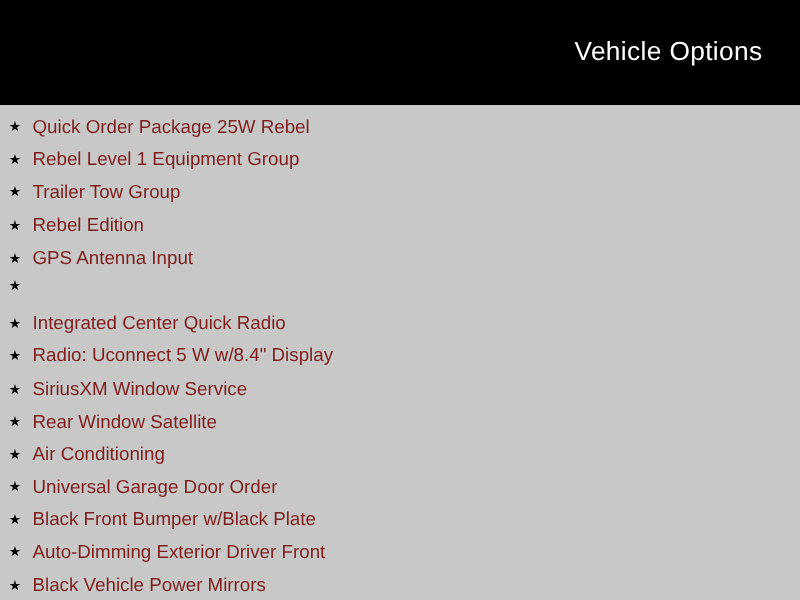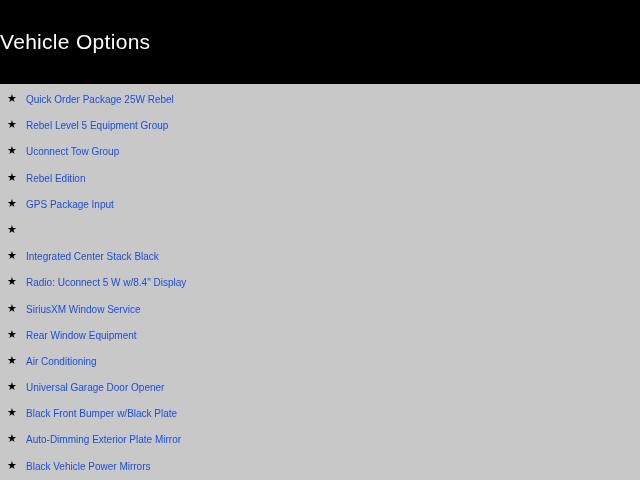--- a/index.html
+++ b/index.html
@@ -18,21 +18,21 @@
     width: 640px;
     height: 480px;
     background: #c8c8c8;
     box-sizing: border-box;
   }
   .header {
     height: 84px;
     background: #000000;
     display: flex;
     align-items: center;
-    justify-content: flex-start;
+    justify-content: flex-end;
     box-sizing: border-box;
     padding-right: 30px;
   }
   .header-title {
     color: #ffffff;
     font-size: 21px;
     font-weight: normal;
     letter-spacing: 0.3px;
     line-height: 1;
     padding-bottom: 2px;
@@ -53,22 +53,22 @@
     width: 16px;
     min-width: 16px;
     text-align: center;
     color: #000000;
     font-size: 11px;
     line-height: 1;
     position: relative;
     top: -1px;
   }
   .option-label {
-    color: #1d4ed8;
-    font-size: 10px;
+    color: #7f1d1d;
+    font-size: 15px;
     line-height: 1;
     padding-left: 6px;
   }
 </style>
 </head>
 <body>
 
 <div class="page">
 
   <div class="header">
@@ -77,80 +77,80 @@
 
   <ul class="options-list">
 
     <li class="option-item">
       <span class="star-icon">★</span>
       <span class="option-label">Quick Order Package 25W Rebel</span>
     </li>
 
     <li class="option-item">
       <span class="star-icon">★</span>
-      <span class="option-label">Rebel Level 5 Equipment Group</span>
+      <span class="option-label">Rebel Level 1 Equipment Group</span>
     </li>
 
     <li class="option-item">
       <span class="star-icon">★</span>
-      <span class="option-label">Uconnect Tow Group</span>
+      <span class="option-label">Trailer Tow Group</span>
     </li>
 
     <li class="option-item">
       <span class="star-icon">★</span>
       <span class="option-label">Rebel Edition</span>
     </li>
 
     <li class="option-item">
       <span class="star-icon">★</span>
-      <span class="option-label">GPS Package Input</span>
+      <span class="option-label">GPS Antenna Input</span>
     </li>
 
     <li class="option-item">
       <span class="star-icon">★</span>
     </li>
 
     <li class="option-item">
       <span class="star-icon">★</span>
-      <span class="option-label">Integrated Center Stack Black</span>
+      <span class="option-label">Integrated Center Quick Radio</span>
     </li>
 
     <li class="option-item">
       <span class="star-icon">★</span>
       <span class="option-label">Radio: Uconnect 5 W w/8.4" Display</span>
     </li>
 
     <li class="option-item">
       <span class="star-icon">★</span>
       <span class="option-label">SiriusXM Window Service</span>
     </li>
 
     <li class="option-item">
       <span class="star-icon">★</span>
-      <span class="option-label">Rear Window Equipment</span>
+      <span class="option-label">Rear Window Satellite</span>
     </li>
 
     <li class="option-item">
       <span class="star-icon">★</span>
       <span class="option-label">Air Conditioning</span>
     </li>
 
     <li class="option-item">
       <span class="star-icon">★</span>
-      <span class="option-label">Universal Garage Door Opener</span>
+      <span class="option-label">Universal Garage Door Order</span>
     </li>
 
     <li class="option-item">
       <span class="star-icon">★</span>
       <span class="option-label">Black Front Bumper w/Black Plate</span>
     </li>
 
     <li class="option-item">
       <span class="star-icon">★</span>
-      <span class="option-label">Auto-Dimming Exterior Plate Mirror</span>
+      <span class="option-label">Auto-Dimming Exterior Driver Front</span>
     </li>
 
     <li class="option-item">
       <span class="star-icon">★</span>
       <span class="option-label">Black Vehicle Power Mirrors</span>
     </li>
 
   </ul>
 
 </div>

